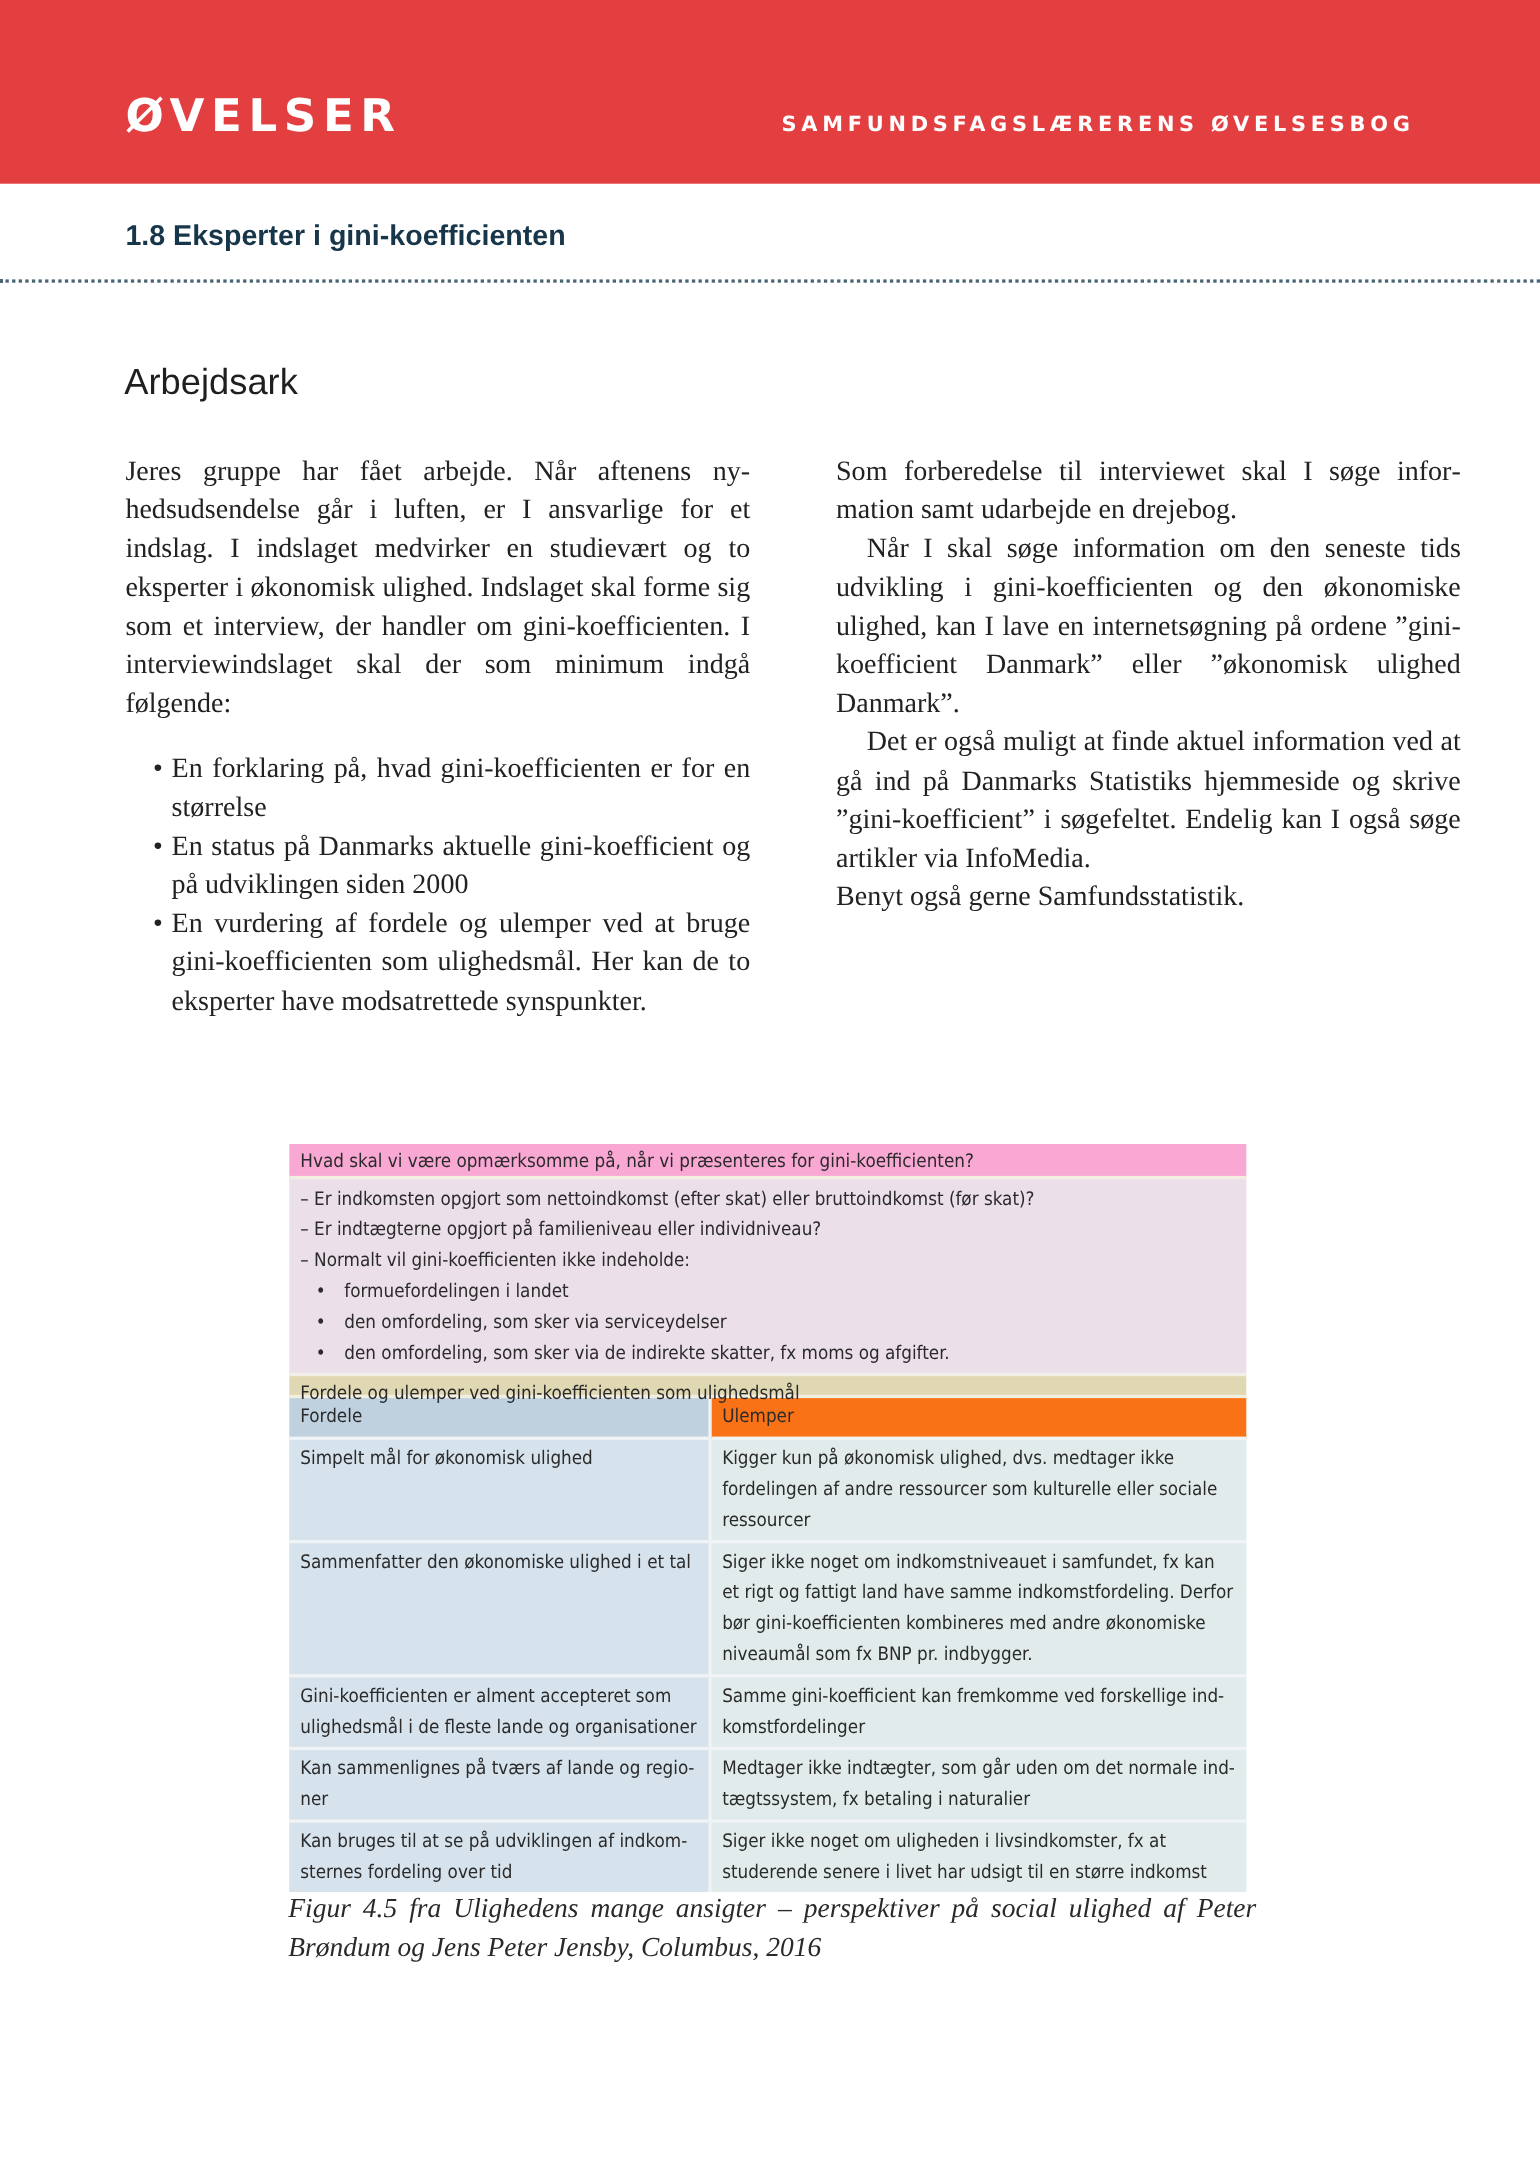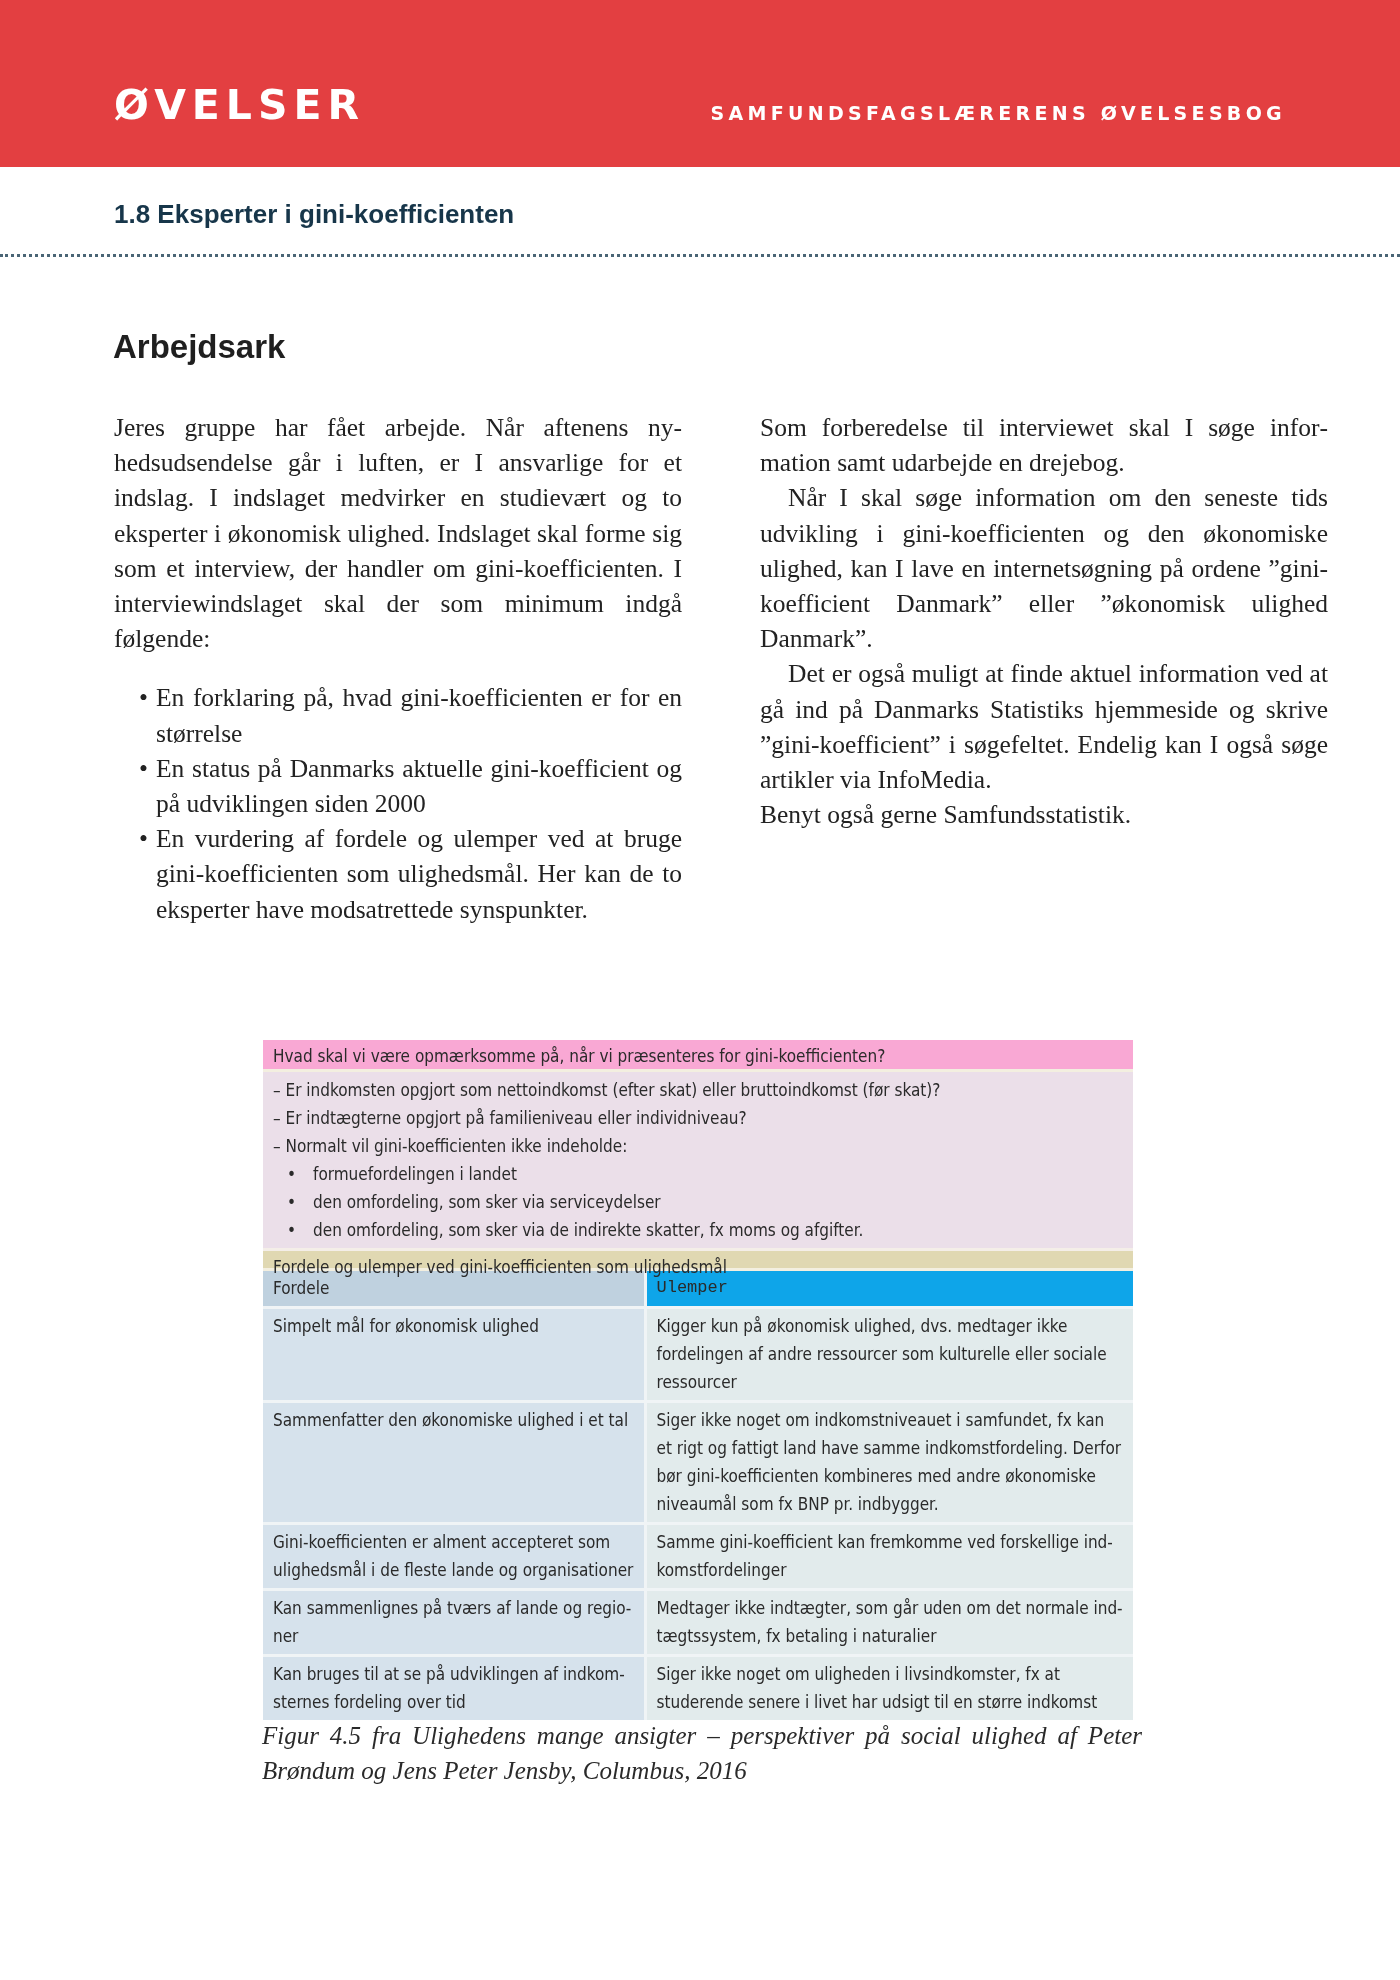--- a/index.html
+++ b/index.html
@@ -24,21 +24,21 @@
     position: absolute; left: 114px; top: 197px;
     font-family: "Liberation Sans", sans-serif; font-weight: bold;
     font-size: 26px; color: #17364a; line-height: 34px;
   }
   .dotted-rule {
     position: absolute; left: 0; top: 254px; width: 1400px; height: 0;
     border-top: 3px dotted #4a6575;
   }
   .worksheet-heading {
     position: absolute; left: 113px; top: 327px;
-    font-family: "Liberation Sans", sans-serif; font-weight: bold;
+    font-family: "Liberation Sans", sans-serif; font-weight: normal;
     font-size: 33px; color: #1f1f1f; line-height: 40px;
   }
   .col {
     position: absolute; top: 410px; width: 568px;
     font-family: "Liberation Serif", serif; font-size: 25.5px; line-height: 35.2px;
     color: #222; text-align: justify; hyphens: manual;
   }
   .col-left { left: 114px; }
   .col-right { left: 716px; width: 568px; margin-left: 44px; }
   .col p { margin: 0; }
@@ -58,21 +58,21 @@
   .row-q-body { background: #ebdfe9; padding: 4px 10px 4px 10px; border-bottom: 3px solid #f4eee8; }
   .row-q-body .dash { display: block; }
   .row-q-body .sub { display: block; padding-left: 14px; }
   .row-q-body .sub .dot { display: inline-block; width: 26px; }
   .row-pc-head { background: #e0d8b2; padding: 2px 10px; height: 20px; border-bottom: 3px solid #f3efe0; }
   .pc-table { width: 100%; border-collapse: collapse; table-layout: fixed; }
   .pc-table td { vertical-align: top; padding: 3px 10px 4px 10px; }
   .pc-table td.pro { width: 382px; background: #d6e2ec; border-right: 3px solid #f0f4f6; }
   .pc-table td.con { background: #e2ebec; }
   .pc-table tr.head td.pro { background: #bfd1df; }
-  .pc-table tr.head td.con { background: #0ea5e9; font-family: Liberation Mono, monospace; }
+  .pc-table tr.head td.con { background: #f97316; }
   .pc-table tr + tr td { border-top: 3px solid #f0f4f6; }
 
   .caption {
     position: absolute; left: 262px; top: 1718px; width: 880px;
     font-family: "Liberation Serif", serif; font-style: italic;
     font-size: 25px; line-height: 35px; color: #2a2a2a; text-align: justify;
   }
 </style>
 </head>
 <body>

